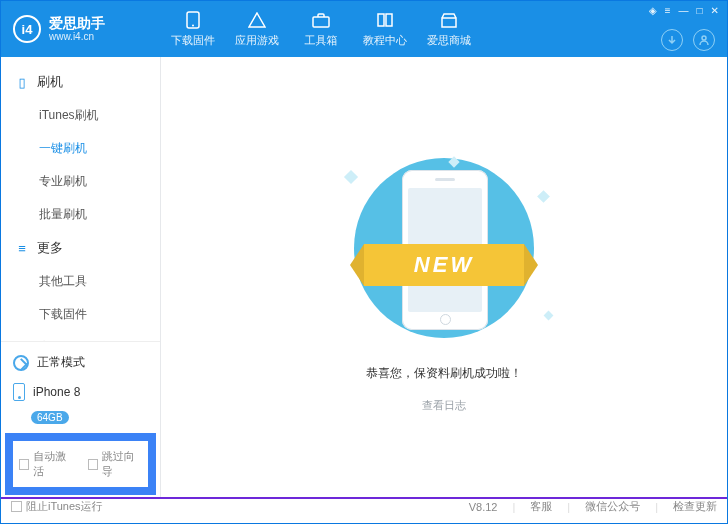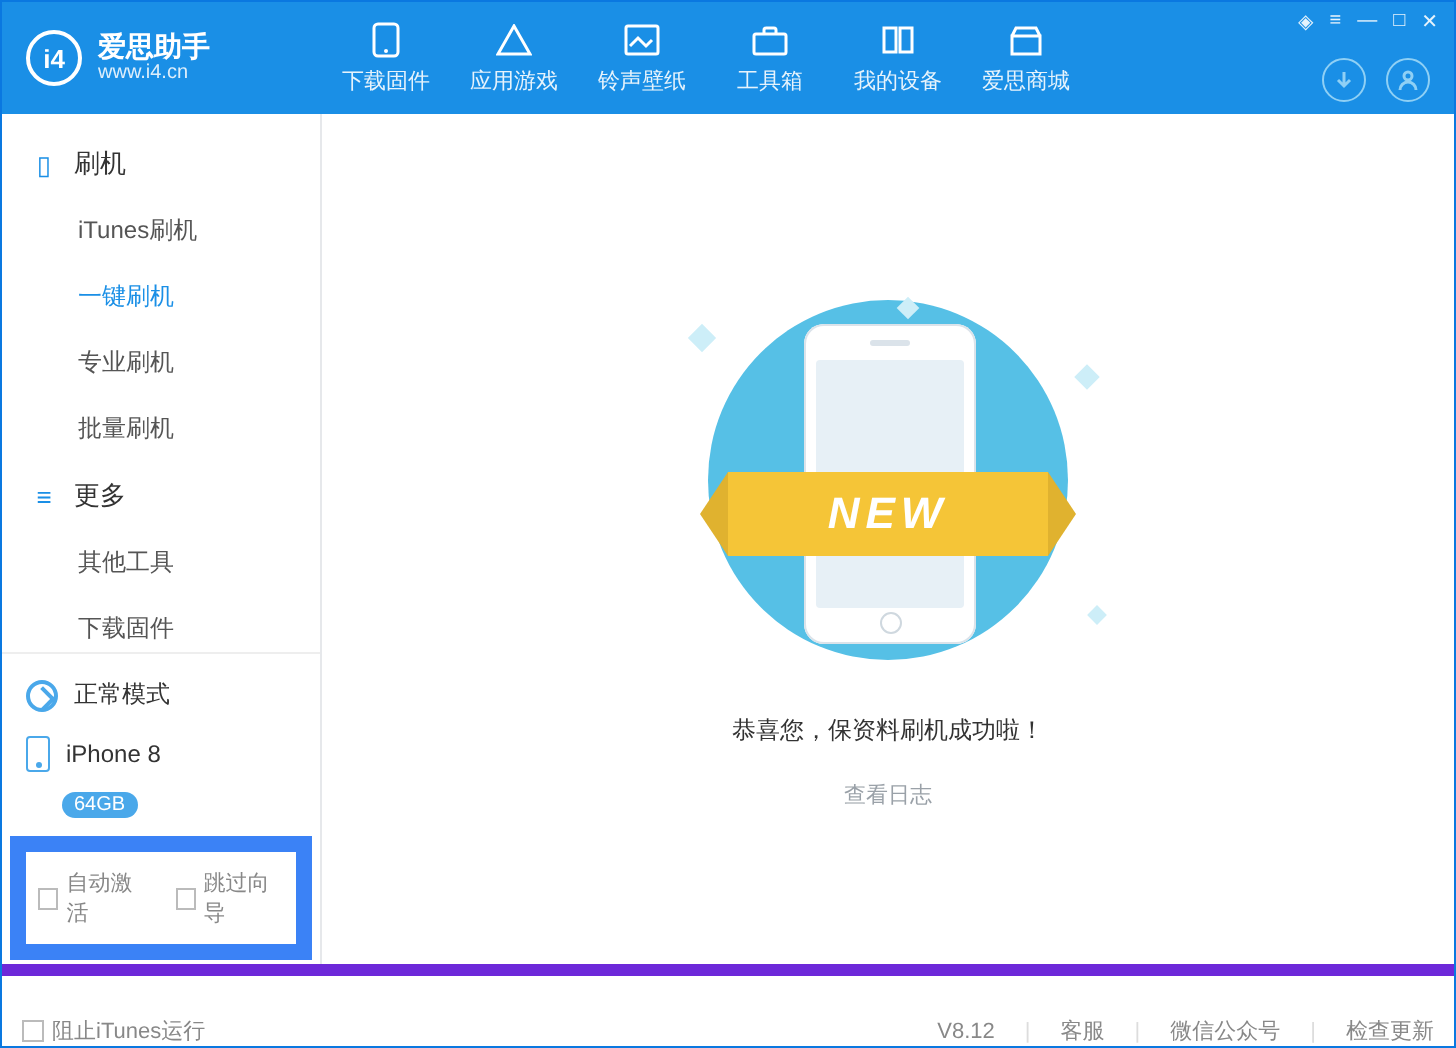--- a/index.html
+++ b/index.html
@@ -58,21 +58,21 @@
   .phone:after{content:"";position:absolute;bottom:5px;left:50%;width:9px;height:9px;margin-left:-5px;border-radius:50%;border:1px solid #cfd8df;}
   .ribbon { position:absolute; top:92px; left:0; right:0; display:flex; align-items:center; justify-content:center; }
   .ribbon .band{ background:#f5c537; height:42px; width:160px; color:#fff; font-weight:900; font-size:22px; letter-spacing:3px; display:flex; align-items:center; justify-content:center; position:relative; font-style:italic; }
   .ribbon .tail{ width:0;height:0;border-top:21px solid transparent;border-bottom:21px solid transparent;}
   .ribbon .tail.l{ border-right:14px solid #e0b22f; }
   .ribbon .tail.r{ border-left:14px solid #e0b22f; }
   .success-msg { margin-top:18px; font-size:12px; color:#333; }
   .ok-btn { margin-top:18px; border:1px solid #d6d9dd; background:#fff; color:#444; font-size:13px; padding:7px 28px; cursor:pointer; border-radius:2px; }
   .log-link { margin-top:16px; font-size:11px; color:#9aa1a8; cursor:pointer; }
   
-  .footer { height:41px; border-top:6px solid #6d28d9; display:flex; align-items:flex-end; font-size:11px; color:#888; padding:0 10px; justify-content:space-between; }
+  .footer { height:26px; border-top:2px solid #6d28d9; display:flex; align-items:flex-start; font-size:11px; color:#888; padding:0 10px; justify-content:space-between; }
   .footer-left { display:flex; align-items:center; gap:6px; }
   .footer-right { display:flex; align-items:center; gap:15px; }
   .footer-right .sep { color:#ddd; }
 </style>
 </head>
 <body>
 
 <div class="app">
 
   <div class="header">
@@ -97,42 +97,33 @@
         <span class="tab-ico">
             <svg width="18" height="16" viewBox="0 0 18 16">
               <path d="M9 1 L17 15 H1 Z" stroke-width="1.5"></path>
             </svg>
           </span>
         <span>应用游戏</span>
       </div>
       <div class="tab">
         <span class="tab-ico">
             <svg width="18" height="16" viewBox="0 0 18 16">
-              <rect x="1" y="1" width="16" height="14" rx="1" stroke-width="1.5"></rect>
-              <path d="M3 11 L7 7 L11 11 L14 8" stroke-width="1.5"></path>
-            </svg>
-          </span>
-        <span>铃声壁纸</span>
-      </div>
-      <div class="tab">
-        <span class="tab-ico">
-            <svg width="18" height="16" viewBox="0 0 18 16">
               <rect x="1" y="5" width="16" height="10" rx="1" stroke-width="1.5"></rect>
               <path d="M6 5 V3 a1 1 0 0 1 1 -1 h4 a1 1 0 0 1 1 1 V5" stroke-width="1.5"></path>
             </svg>
           </span>
         <span>工具箱</span>
       </div>
       <div class="tab">
         <span class="tab-ico">
             <svg width="18" height="16" viewBox="0 0 18 16">
               <path d="M2 2 h6 v12 h-6zM10 2 h6 v12 h-6z" stroke-width="1.5"></path>
             </svg>
           </span>
-        <span>我的设备</span>
+        <span>教程中心</span>
       </div>
       <div class="tab">
         <span class="tab-ico">
             <svg width="18" height="16" viewBox="0 0 18 16">
               <path d="M2 6 h14 v9 h-14z M2 6 l2 -4 h10 l2 4" stroke-width="1.5"></path>
             </svg>
           </span>
         <span>爱思商城</span>
       </div>
     </div>

